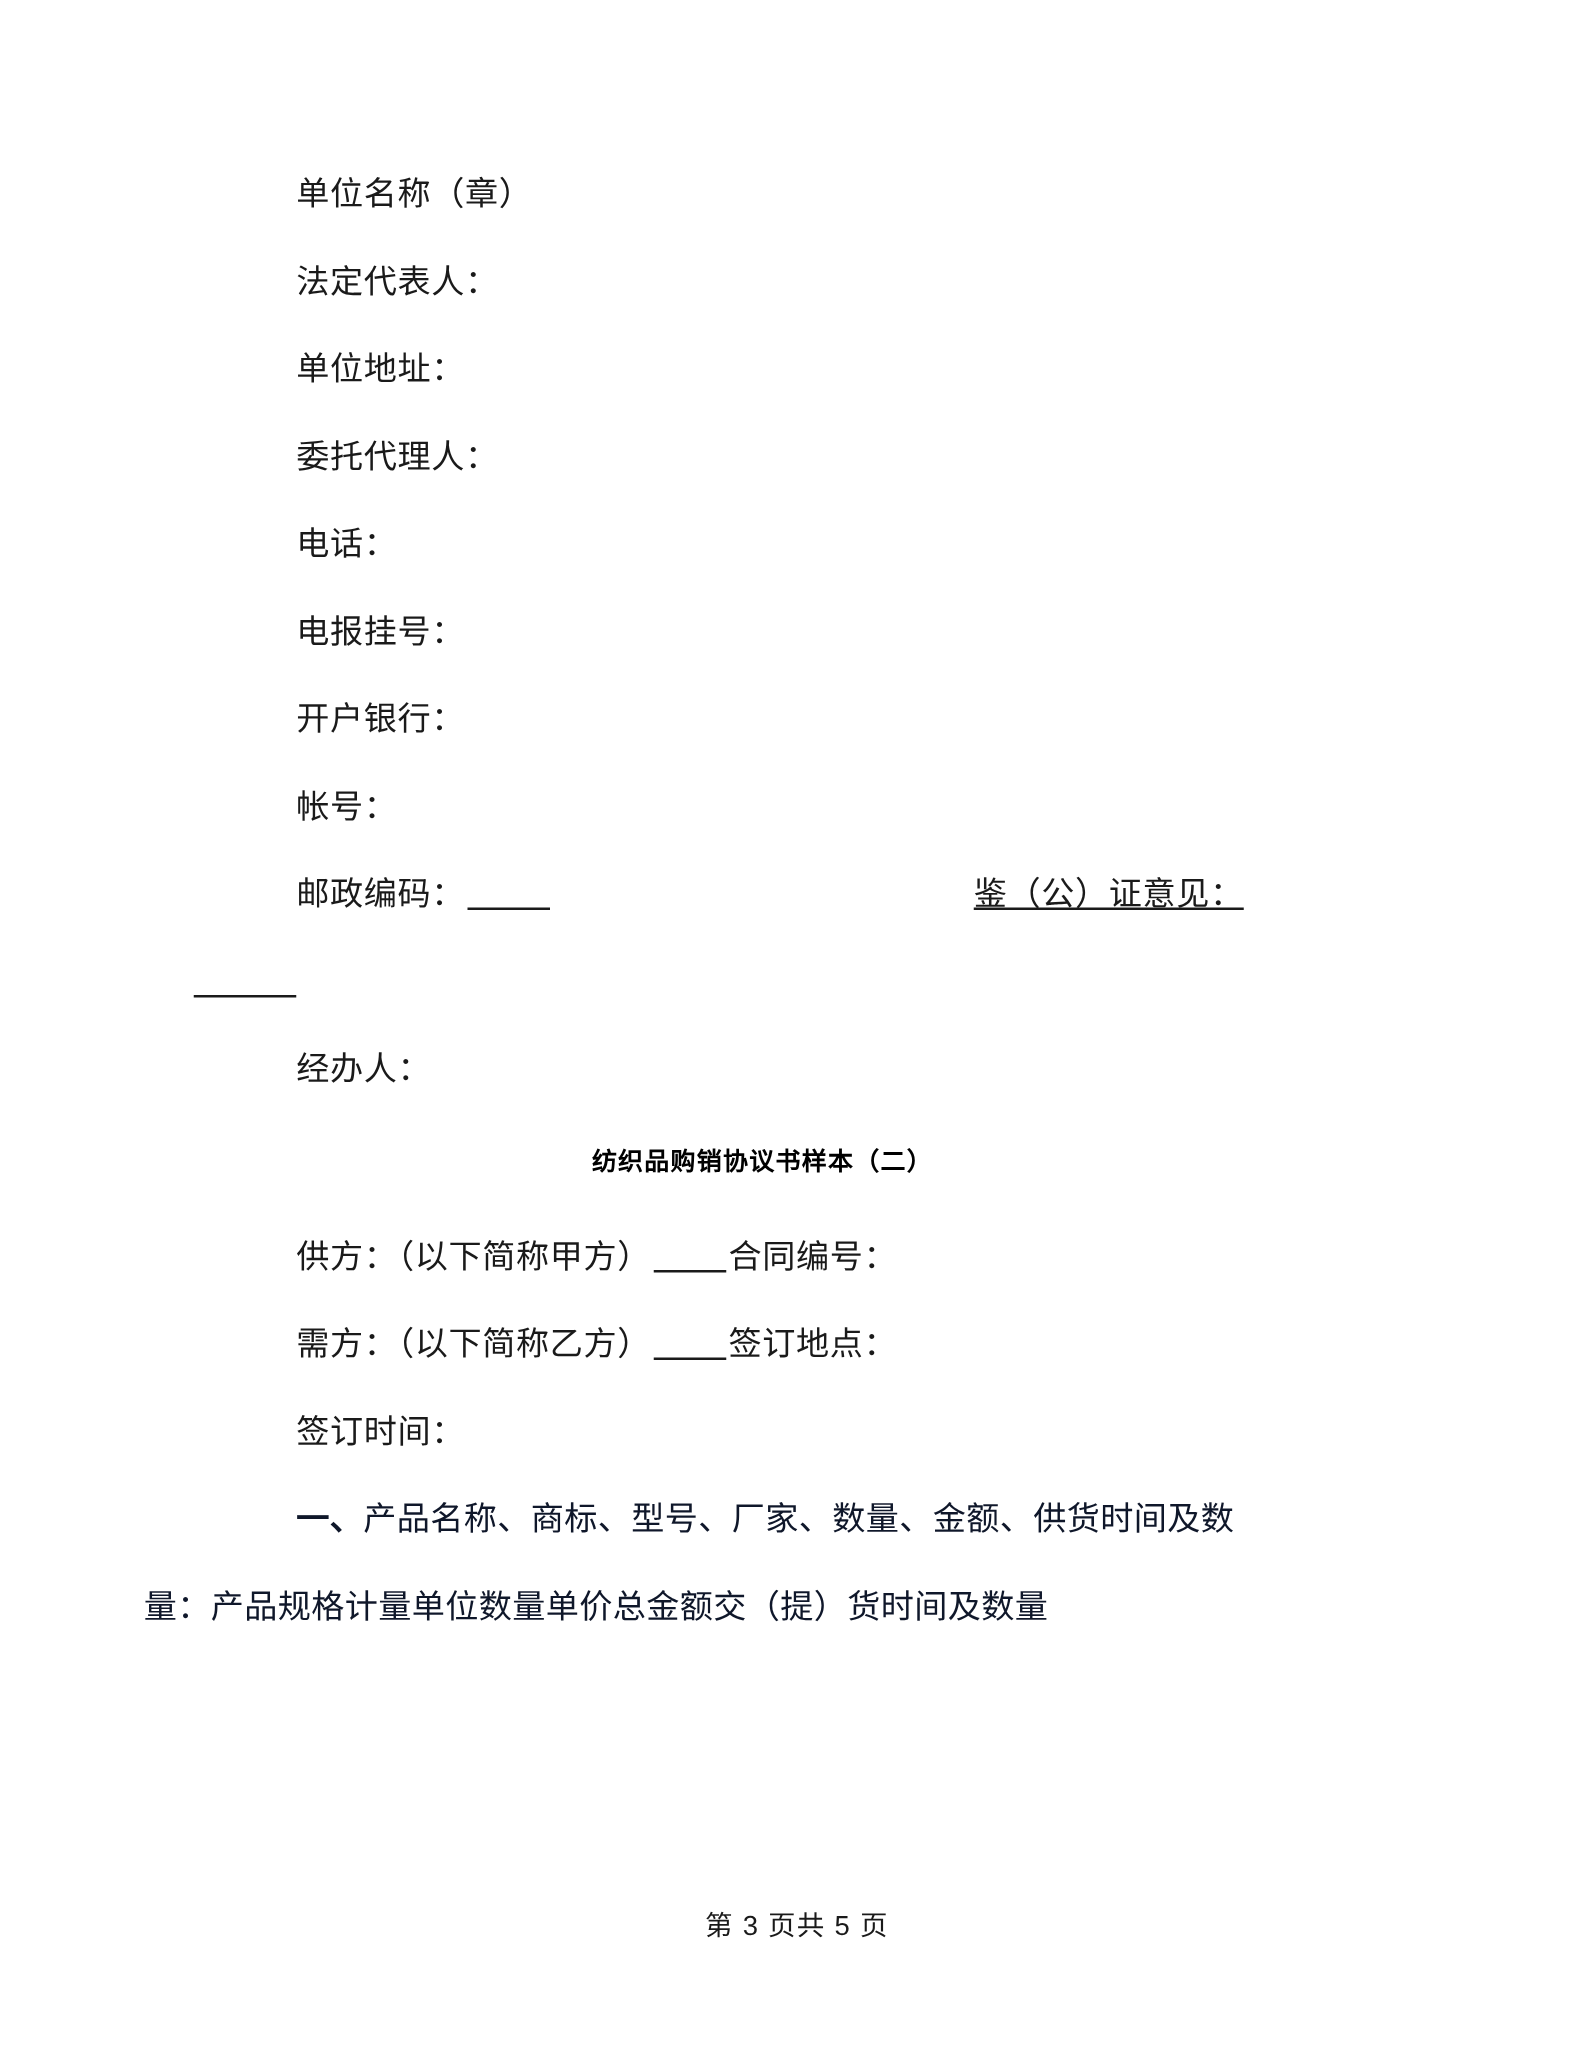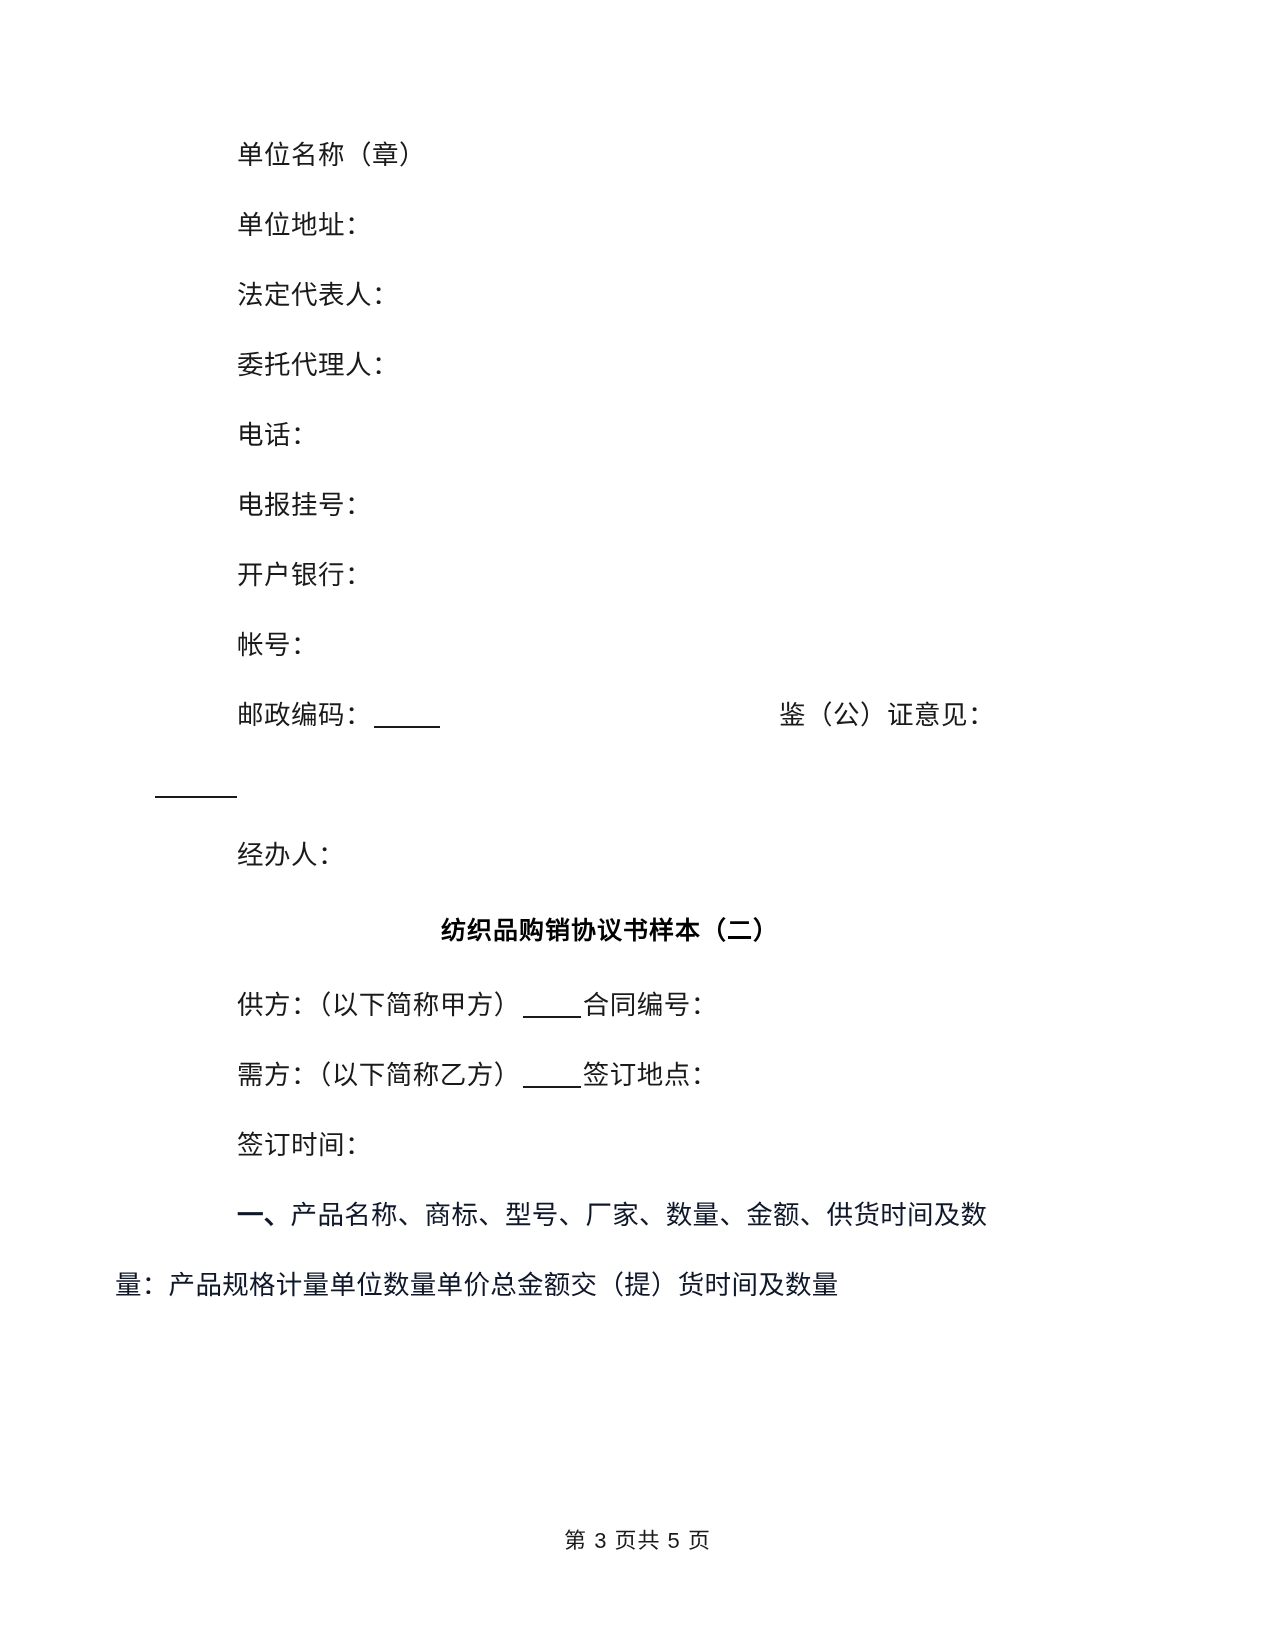--- a/index.html
+++ b/index.html
@@ -44,38 +44,39 @@
     display: flex;
     align-items: baseline;
   }
   .row .left {
     padding-left: 62px;
     text-align: right;
   }
   .row .right {
     margin-left: auto;
     padding-right: 110px;
+    text-decoration: underline;
   }
   .blank {
     display: inline-block;
     border-bottom: 2px solid #1a1a1a;
     width: 66px;
     vertical-align: -4px;
     margin: 0 2px;
   }
   .blank.short {
     width: 58px;
   }
   .blank.lead {
     width: 82px;
     margin-left: 0;
   }
   .title {
     text-align: center;
-    font-size: 25px;
+    font-size: 20px;
     font-weight: bold;
     line-height: 80px;
     padding-right: 60px;
     letter-spacing: 1px;
     color: #000;
   }
   .bold-mark {
     font-weight: bold;
   }
   .para {
@@ -96,22 +97,22 @@
   }
 </style>
 </head>
 <body>
 
 <div class="page">
 
   <div class="content">
 
     <div class="line indent">单位名称（章）</div>
+    <div class="line indent">法定代表人：</div>
     <div class="line indent">单位地址：</div>
-    <div class="line indent">法定代表人：</div>
     <div class="line indent">委托代理人：</div>
     <div class="line indent">电话：</div>
     <div class="line indent">电报挂号：</div>
     <div class="line indent">开户银行：</div>
     <div class="line indent">帐号：</div>
 
     <div class="line row">
       <span class="left"><span>邮政编码：</span><span class="blank"></span></span>
       <span class="right">鉴（公）证意见：</span>
     </div>

